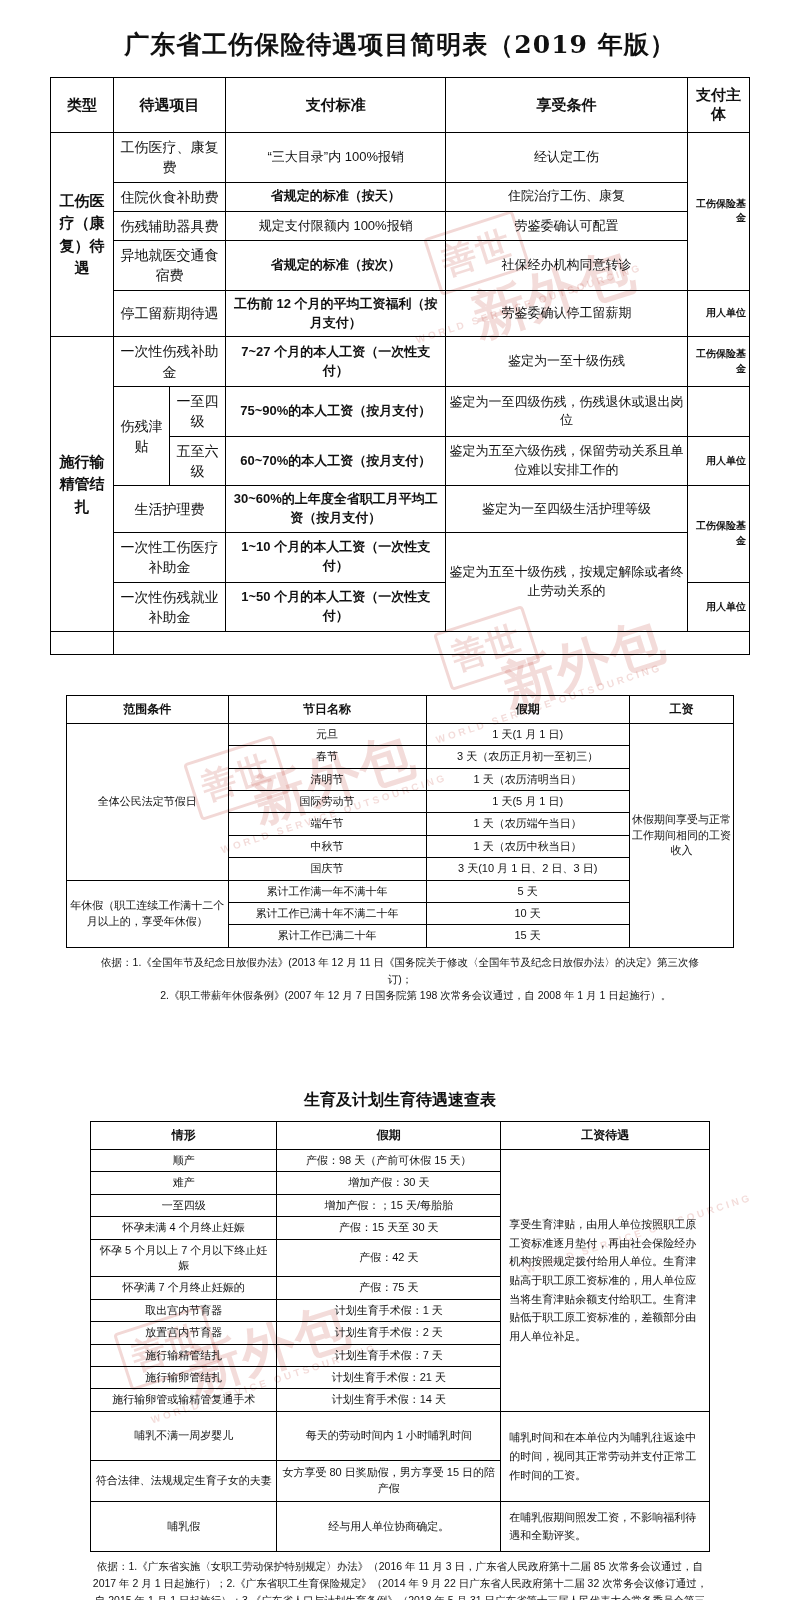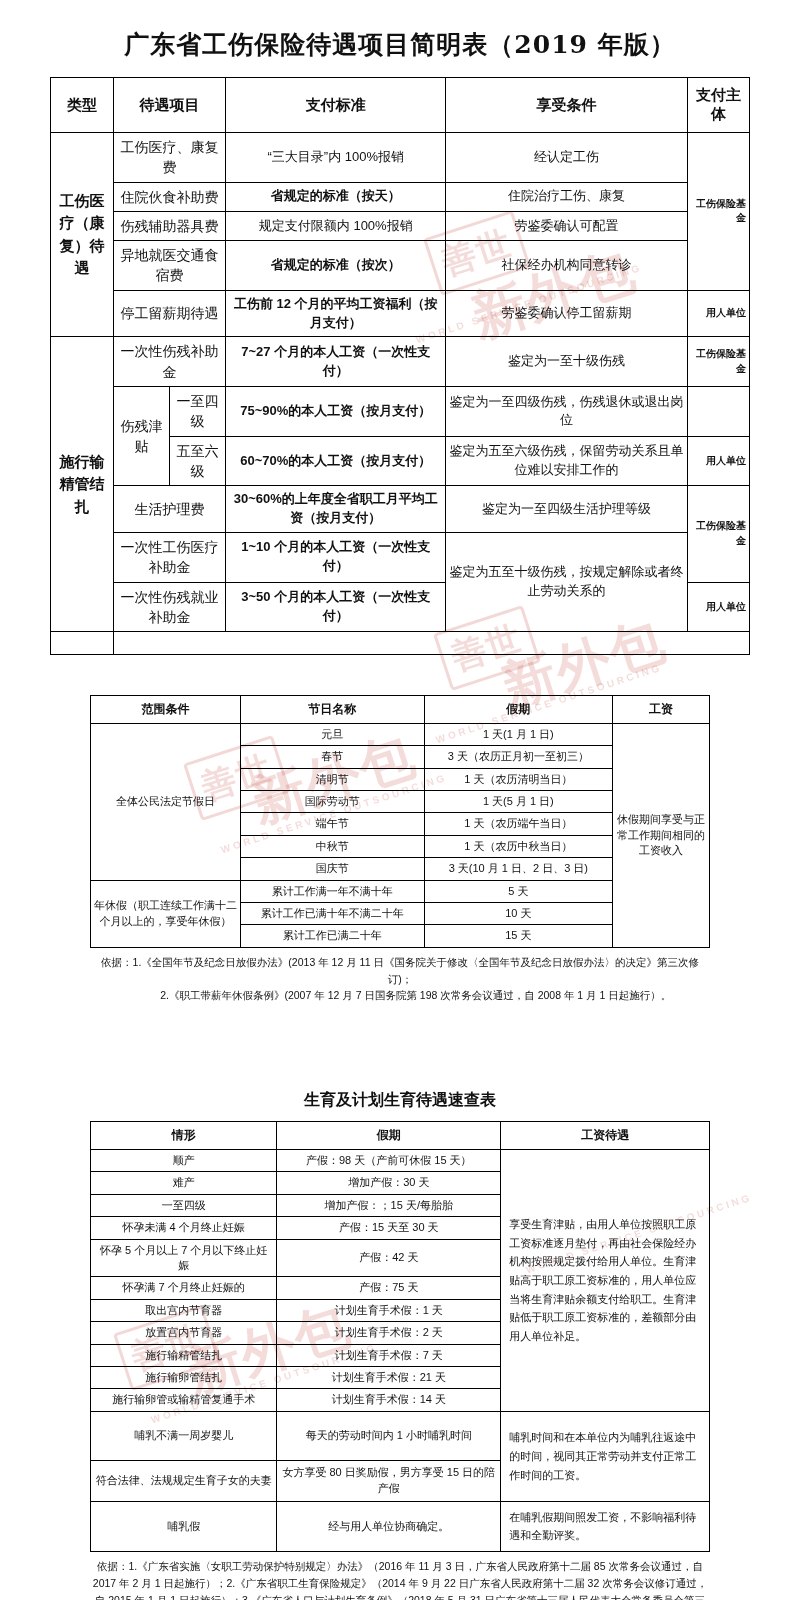--- a/index.html
+++ b/index.html
@@ -57,21 +57,21 @@
   
   .t-main{width:700px;font-size:13px;}
   .t-main th{font-size:15px;font-weight:bold;padding:8px 8px;}
   .t-main td{line-height:1.45;}
   .t-main .cat{font-size:15px;font-weight:bold;width:56px;line-height:1.5;}
   .t-main .strong{font-weight:bold;}
   .t-main .bigcell{font-size:14px;}
   .t-main .fundcell{font-size:10px;font-weight:bold;text-align:right;}
 
   
-  .t-holiday{width:620px;font-size:11px;}
+  .t-holiday{width:668px;font-size:11px;}
   .t-holiday td{padding:3px 2px;line-height:1.4;}
   .t-holiday .hdr{font-weight:bold;font-size:12px;padding:5px 2px;}
 
   
   .t-birth{width:620px;font-size:11px;}
   .t-birth td{padding:3px 4px;line-height:1.4;}
   .t-birth .hdr{font-weight:bold;font-size:12px;padding:5px 2px;}
 
   .note{
     width:620px;margin:6px auto 0 auto;
@@ -198,21 +198,21 @@
         <td>鉴定为一至四级生活护理等级</td>
         <td class="fundcell" rowspan="2">工伤保险基金</td>
       </tr>
       <tr>
         <td colspan="2" class="bigcell">一次性工伤医疗补助金</td>
         <td class="strong">1~10 个月的本人工资（一次性支付）</td>
         <td rowspan="2">鉴定为五至十级伤残，按规定解除或者终止劳动关系的</td>
       </tr>
       <tr>
         <td colspan="2" class="bigcell">一次性伤残就业补助金</td>
-        <td class="strong">3~50 个月的本人工资（一次性支付）</td>
+        <td class="strong">1~50 个月的本人工资（一次性支付）</td>
         <td class="fundcell">用人单位</td>
       </tr>
       <tr>
         <td style="height:14px;border-right:1px solid #000;"></td>
         <td colspan="5" style="height:14px;border-left:1px solid #000;"></td>
       </tr>
     </tbody>
   </table>
 
   <div class="spacer-40"></div>

